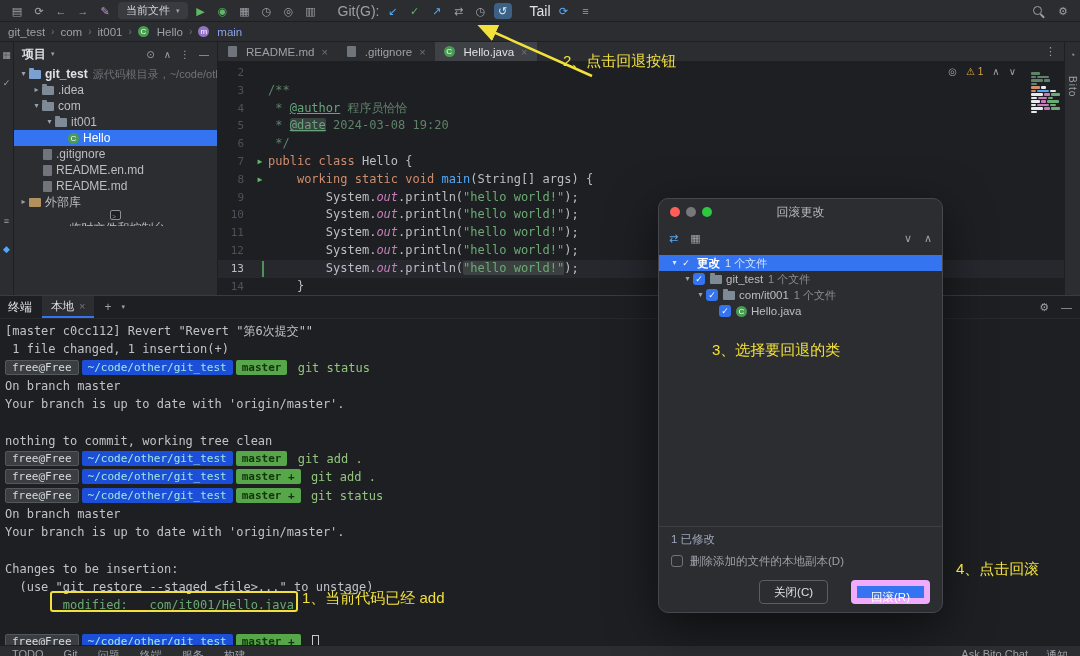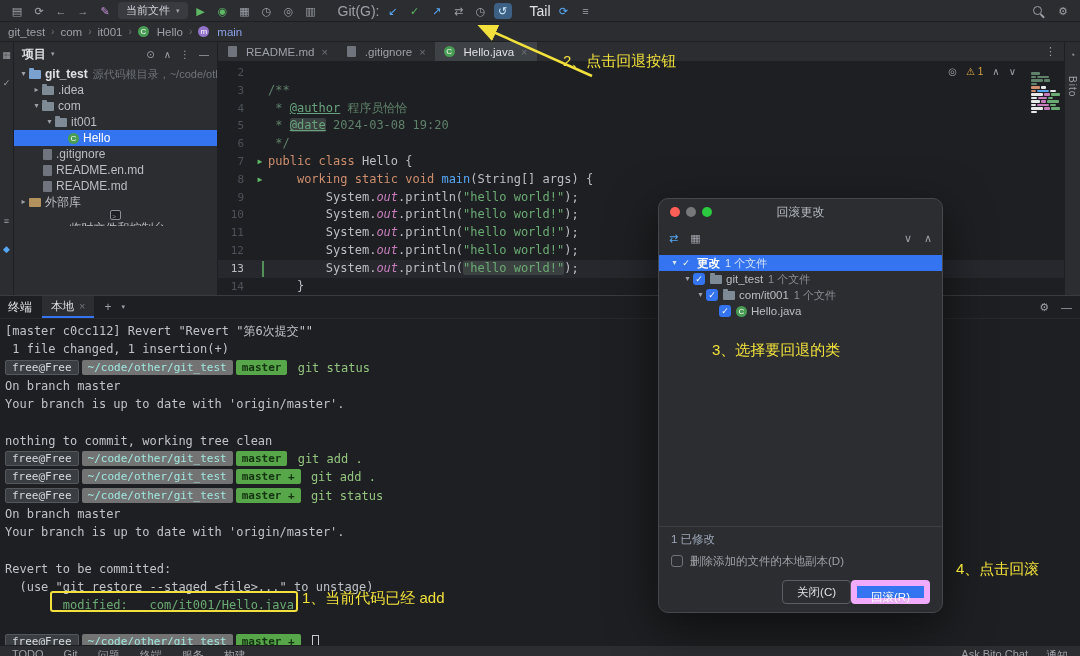--- a/index.html
+++ b/index.html
@@ -96,21 +96,21 @@
 #term-title{color:#dfe1e5;font-size:12px}
 .term-tab{display:flex;align-items:center;gap:5px;color:#dfe1e5;font-size:11.5px;background:#2b2d30;height:100%;padding:0 9px;border-bottom:2px solid #3574f0}
 .term-tab .x{color:#6f737a;font-size:11px}
 #term-header .cv{font-size:7px;color:#9da0a8}
 #term-header .plus{color:#9da0a8;font-size:12px}
 #th-right{margin-left:auto;display:flex;gap:12px;color:#9da0a8;font-size:11px}
 #term-out{padding:3px 5px;font-family:"DejaVu Sans Mono","Liberation Mono",monospace;font-size:12px}
 .tline{height:18.3px;line-height:18.3px;white-space:pre;color:#bfc3c9}
 .badge{display:inline-block;height:15px;line-height:15px;padding:0 6px;border-radius:2px;font-size:11px;margin-right:3px;vertical-align:1px;font-family:inherit}
 .bu{background:#3a3d41;color:#d7dade;border:1px solid #54575c;line-height:13px}
-.bp{background:#737373;color:#9fe8df}
+.bp{background:#1d4ed8;color:#9fe8df}
 .bb{background:#57a64a;color:#143310;font-weight:bold}
 .tcmd{color:#93c57e}
 .tmod{color:#6aab73}
 .tcur{display:inline-block;width:7px;height:13px;border:1px solid #c5c8ce;margin-left:8px;vertical-align:-2px}
 #mod-box{position:absolute;left:50px;top:591px;width:248px;height:21px;border:2px solid #f2e13c;border-radius:3px;z-index:20}
 
 
 #statusbar{position:absolute;left:0;top:645px;width:1080px;height:11px;background:#2b2d30;border-top:1px solid #1e1f22;overflow:hidden;display:flex;gap:20px;padding:2px 12px 0;font-size:11px;color:#9da0a8;z-index:6}
 #sb-right{margin-left:auto;display:flex;gap:18px}
 .sb-item{white-space:nowrap}
@@ -127,21 +127,21 @@
 .drow{height:16px;line-height:16px;display:flex;align-items:center;font-size:11.5px;white-space:nowrap}
 .drow.dsel{background:#3574f0;color:#fff}
 .drow .chev{width:11px;font-size:8px;color:#9da0a8;text-align:center;flex:none}
 .drow.dsel .chev{color:#dbe6ff}
 .cbx{width:12px;height:12px;background:#3574f0;border-radius:3px;color:#fff;font-size:9px;line-height:12px;text-align:center;margin-right:5px;flex:none}
 .cnt{color:#8a8e96;margin-left:5px;font-size:11px}
 .drow.dsel .cnt{color:#d6e3ff}
 #dlg-summary{height:24px;line-height:24px;padding:0 12px;border-top:1px solid #3c3e43;color:#9fa8bb;font-size:11.5px;flex:none}
 #dlg-checkbox{height:22px;display:flex;align-items:center;gap:7px;padding:0 12px;color:#9da0a8;font-size:11.5px;flex:none}
 .cbx-empty{width:12px;height:12px;border:1px solid #6f737a;border-radius:3px;flex:none}
-#dlg-buttons{height:40px;display:flex;align-items:center;justify-content:flex-end;gap:0;padding:0 12px;flex:none}
+#dlg-buttons{height:40px;display:flex;align-items:center;justify-content:flex-end;gap:23px;padding:0 12px;flex:none}
 .btn{height:24px;line-height:22px;padding:0 14px;border-radius:4px;font-size:11.5px}
 .btn-sec{border:1px solid #5a5d63;color:#dfe1e5;background:transparent}
 .btn-pri{background:#3574f0;border:6px solid #f0abfc;color:#fff}
 
 
 .ann{position:absolute;color:#f2e13c;font-size:15px;font-weight:500;z-index:70;white-space:nowrap}
 #arrow-overlay{position:absolute;left:0;top:0;width:1080px;height:656px;z-index:70;pointer-events:none}
 </style>
 </head>
 <body>
@@ -398,21 +398,21 @@
       <div class="tline">On branch master</div>
       <div class="tline">Your branch is up to date with 'origin/master'.</div>
       <div class="tline">&nbsp;</div>
       <div class="tline">nothing to commit, working tree clean</div>
       <div class="tline"><span class="badge bu">free@Free</span><span class="badge bp">~/code/other/git_test</span><span class="badge bb">master</span><span class="tcmd"> git add .</span></div>
       <div class="tline"><span class="badge bu">free@Free</span><span class="badge bp">~/code/other/git_test</span><span class="badge bb">master +</span><span class="tcmd"> git add .</span></div>
       <div class="tline"><span class="badge bu">free@Free</span><span class="badge bp">~/code/other/git_test</span><span class="badge bb">master +</span><span class="tcmd"> git status</span></div>
       <div class="tline">On branch master</div>
       <div class="tline">Your branch is up to date with 'origin/master'.</div>
       <div class="tline">&nbsp;</div>
-      <div class="tline">Revert to be committed:</div>
+      <div class="tline">Changes to be insertion:</div>
       <div class="tline">  (use "git restore --staged &lt;file&gt;..." to unstage)</div>
       <div class="tline"><span class="tmod">        modified:   com/it001/Hello.java</span></div>
       <div class="tline">&nbsp;</div>
       <div class="tline"><span class="badge bu">free@Free</span><span class="badge bp">~/code/other/git_test</span><span class="badge bb">master +</span><span class="tcur"></span></div>
     </div>
 </div>
 
 <div id="mod-box"></div>
 
 <div id="statusbar">

